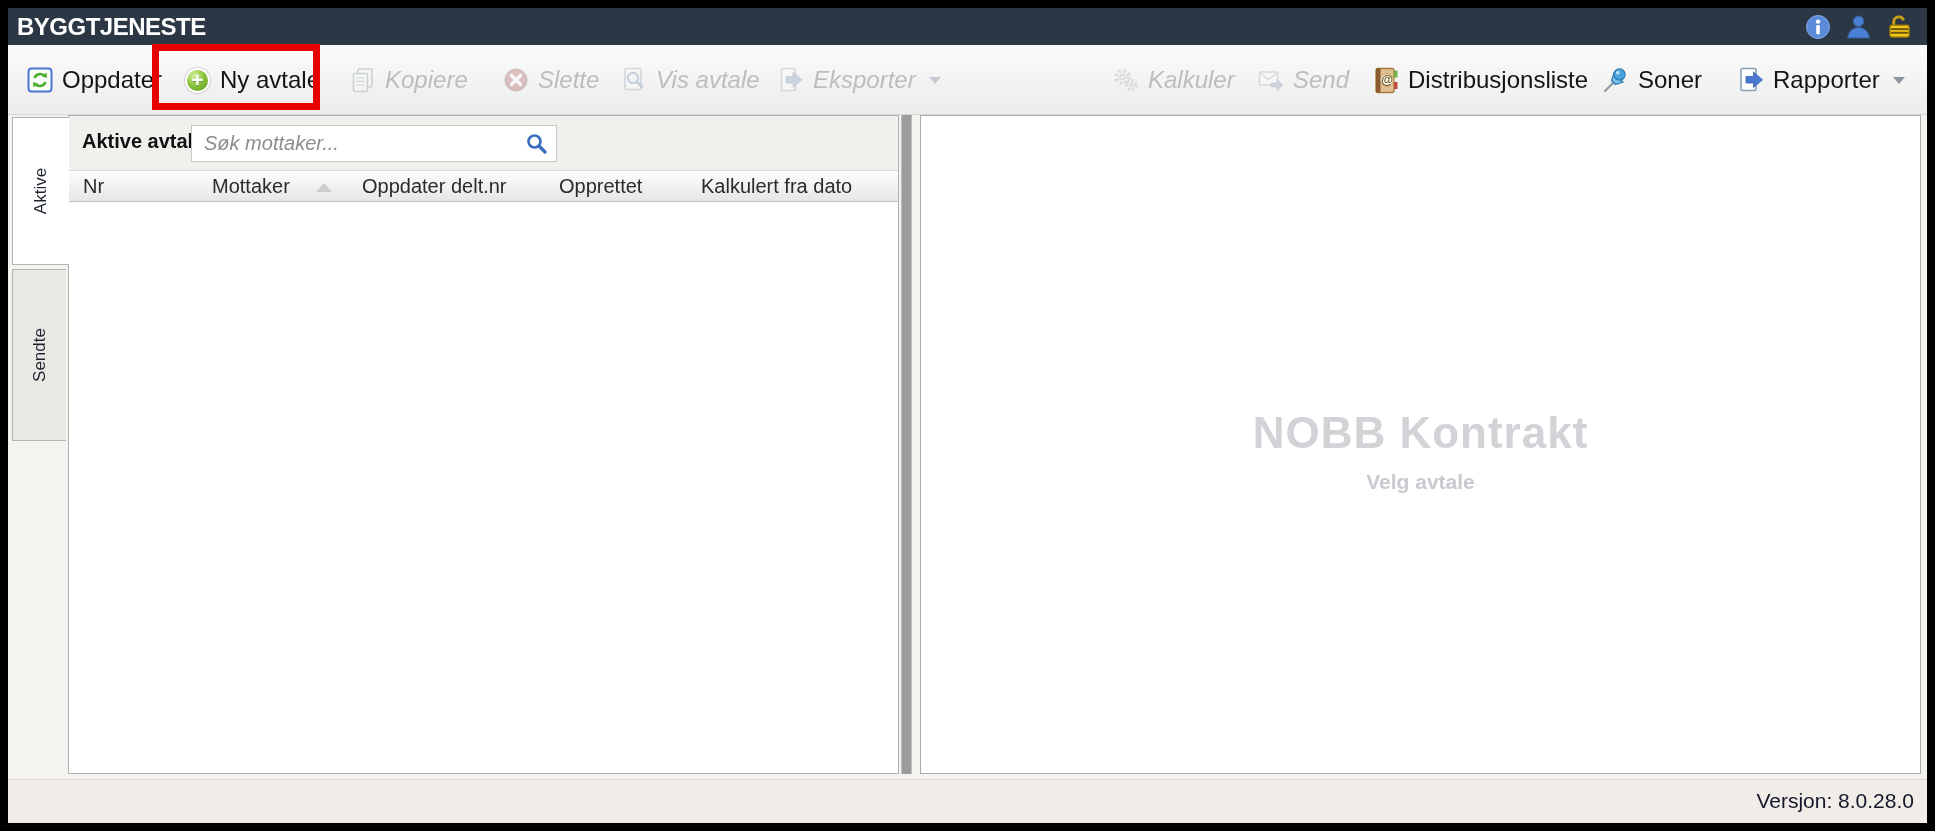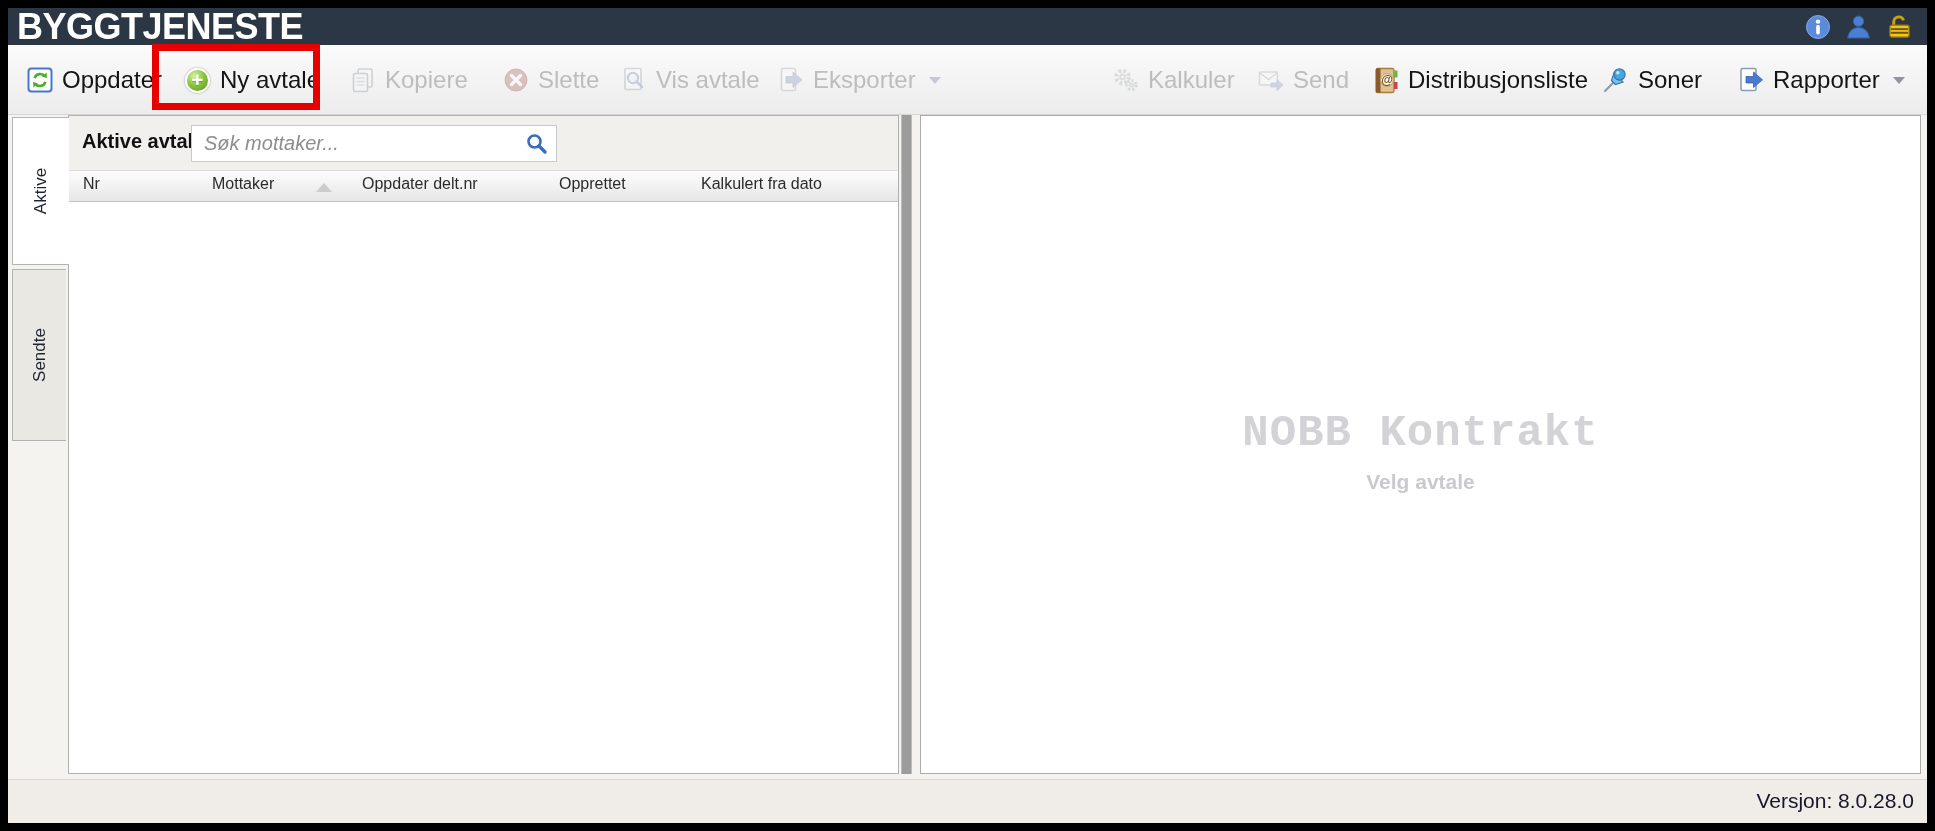--- a/index.html
+++ b/index.html
@@ -1,29 +1,29 @@
 <!DOCTYPE html>
 <html><head>
 <meta charset="utf-8">
 <style>
   * { margin:0; padding:0; box-sizing:border-box; }
   html,body { width:1935px; height:831px; background:#000; font-family:"Liberation Sans", sans-serif; overflow:hidden; }
   #app { position:absolute; left:8px; top:8px; width:1919px; height:815px; background:#f4f3f0; }
 
   
   .titlebar { position:absolute; left:0; top:0; width:1919px; height:37px; background:#2b3744; display:flex; align-items:center; }
-  .logo { color:#fff; font-size:36px; font-weight:bold; letter-spacing:-0.5px; margin-left:9px; line-height:37px; }
+  .logo { color:#fff; font-size:24px; font-weight:bold; letter-spacing:-0.5px; margin-left:9px; line-height:37px; }
   .titlebar-icons { position:absolute; right:14px; top:0; height:37px; display:flex; align-items:center; gap:14px; }
   .tb-ico { width:27px; height:27px; display:flex; align-items:center; justify-content:center; cursor:pointer; }
 
   
   .toolbar { position:absolute; left:0; top:37px; width:1919px; height:70px; background:linear-gradient(#fbfbfb,#ececec); border-bottom:1px solid #d6d6d6; }
   .tb-btn { position:absolute; top:0; height:70px; display:flex; align-items:center; gap:9px; cursor:pointer; padding:0 4px; }
   .tb-btn .lbl { font-size:24px; color:#141414; white-space:nowrap; }
-  .tb-btn.disabled .lbl { color:#bdbdbd; }
+  .tb-btn.disabled .lbl { color:#bdbdbd;font-style:italic; }
   .tb-btn.disabled .ico { opacity:0.35; filter:saturate(.55); }
   .ico { width:27px; height:27px; display:flex; align-items:center; justify-content:center; }
   .caret { width:0; height:0; border-left:6px solid transparent; border-right:6px solid transparent; border-top:7px solid #8f959e; margin-left:4px; }
   .caret.faded { border-top-color:#c3cad6; }
 
   .plus-orb { width:25px; height:25px; border-radius:50%; background:radial-gradient(circle at 35% 28%, #d8f0a0, #8cc63f 45%, #5f9a1d 95%); border:2px solid #fff; box-shadow:0 0 2px rgba(0,0,0,.45); display:flex; align-items:center; justify-content:center; }
   .plus-orb span { color:#fff; font-size:21px; font-weight:bold; line-height:21px; margin-top:-2px; text-shadow:0 1px 1px rgba(0,0,0,.25); }
 
   
   .annotation-box { position:absolute; left:144px; top:36px; width:168px; height:66px; border:7px solid #e60000; z-index:40; pointer-events:none; }
@@ -37,31 +37,31 @@
   
   .list-panel { position:absolute; left:60px; top:107px; width:831px; height:659px; background:#fff; border:1px solid #b0b0b0; }
   .list-head { position:absolute; left:0; top:0; width:100%; height:54px; background:#f1f0ed; }
   .list-title { position:absolute; left:13px; top:14px; font-size:20px; font-weight:bold; color:#111; }
   .search-wrap { position:absolute; left:122px; top:9px; width:366px; height:37px; background:#fff; border:1px solid #c9c9c9; }
   .search-wrap input { position:absolute; left:0; top:0; width:100%; height:100%; border:none; outline:none; padding:0 40px 0 12px; font-size:20px; font-style:italic; color:#555; background:transparent; font-family:"Liberation Sans", sans-serif; }
   .search-wrap input::placeholder { color:#8d8d8d; font-style:italic; }
   .search-glyph { position:absolute; right:6px; top:5px; width:26px; height:26px; cursor:pointer; }
 
   .grid-header { position:absolute; left:0; top:54px; width:100%; height:32px; background:linear-gradient(#fdfdfd,#e6e6e6); border-top:1px solid #dcdcdc; border-bottom:1px solid #c2c2c2; }
-  .col { position:absolute; top:4px; font-size:16px; color:#2b2b2b; white-space:nowrap; cursor:pointer; }
+  .col { position:absolute; top:4px; font-size:20px; color:#2b2b2b; white-space:nowrap; cursor:pointer; }
   .sort-asc { position:absolute; left:247px; top:12px; width:0; height:0; border-left:8px solid transparent; border-right:8px solid transparent; border-bottom:9px solid #cccccc; cursor:pointer; }
   .grid-body { position:absolute; left:0; top:87px; width:100%; height:570px; background:#fff; }
 
   
   .splitter { position:absolute; left:893px; top:107px; width:11px; height:659px; background:#9c9c9c; border-left:1px solid #bdbdbd; border-right:1px solid #bdbdbd; cursor:col-resize; }
 
   
   .detail-panel { position:absolute; left:912px; top:107px; width:1001px; height:659px; background:#fff; border:1px solid #ababab; }
   .watermark { position:absolute; left:0; top:292px; width:100%; text-align:center; }
-  .wm-title { font-size:44px; font-weight:bold; color:#d2d2d7; letter-spacing:1px;font-family:Liberation Mono, monospace; }
+  .wm-title { font-size:44px; font-weight:bold; color:#d2d2d7; letter-spacing:1px; }
   .wm-sub { font-size:21px; font-weight:bold; color:#c9c9cf; margin-top:12px; }
 
   
   .statusbar { position:absolute; left:0; top:771px; width:1919px; height:44px; background:#f0ede9; border-top:1px solid #dad6d2; }
   .version { position:absolute; right:13px; top:9px; font-size:21px; color:#16162a; }
 </style>
 </head>
 <body>
 
 <div id="app">

